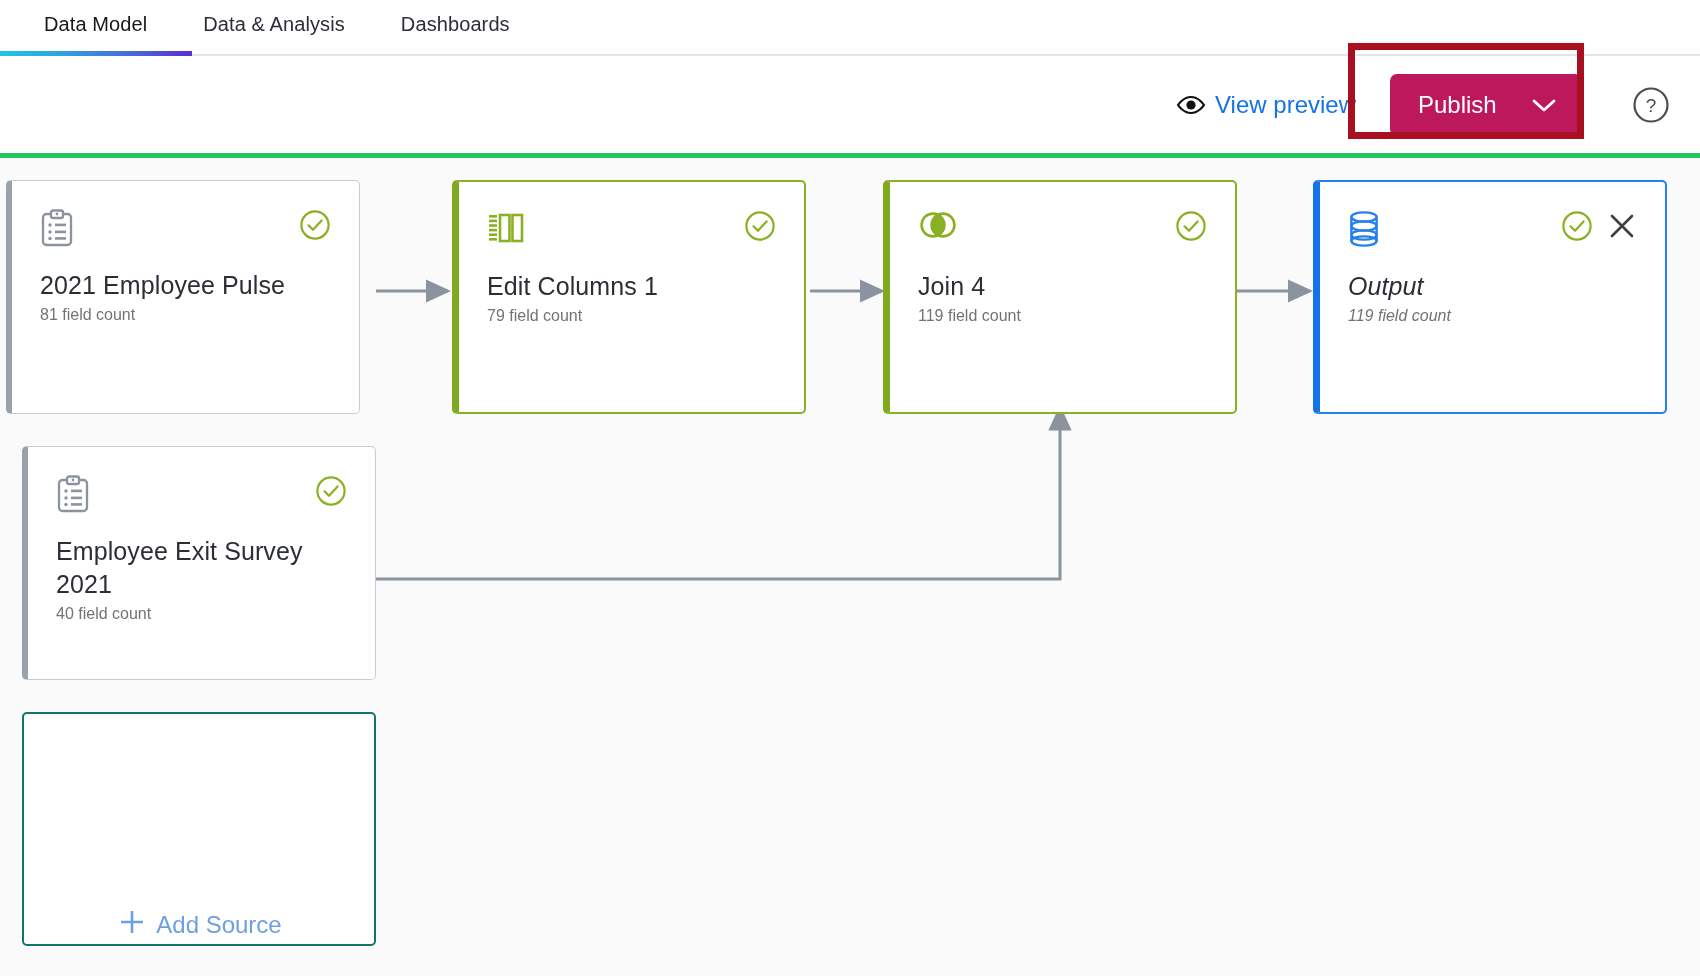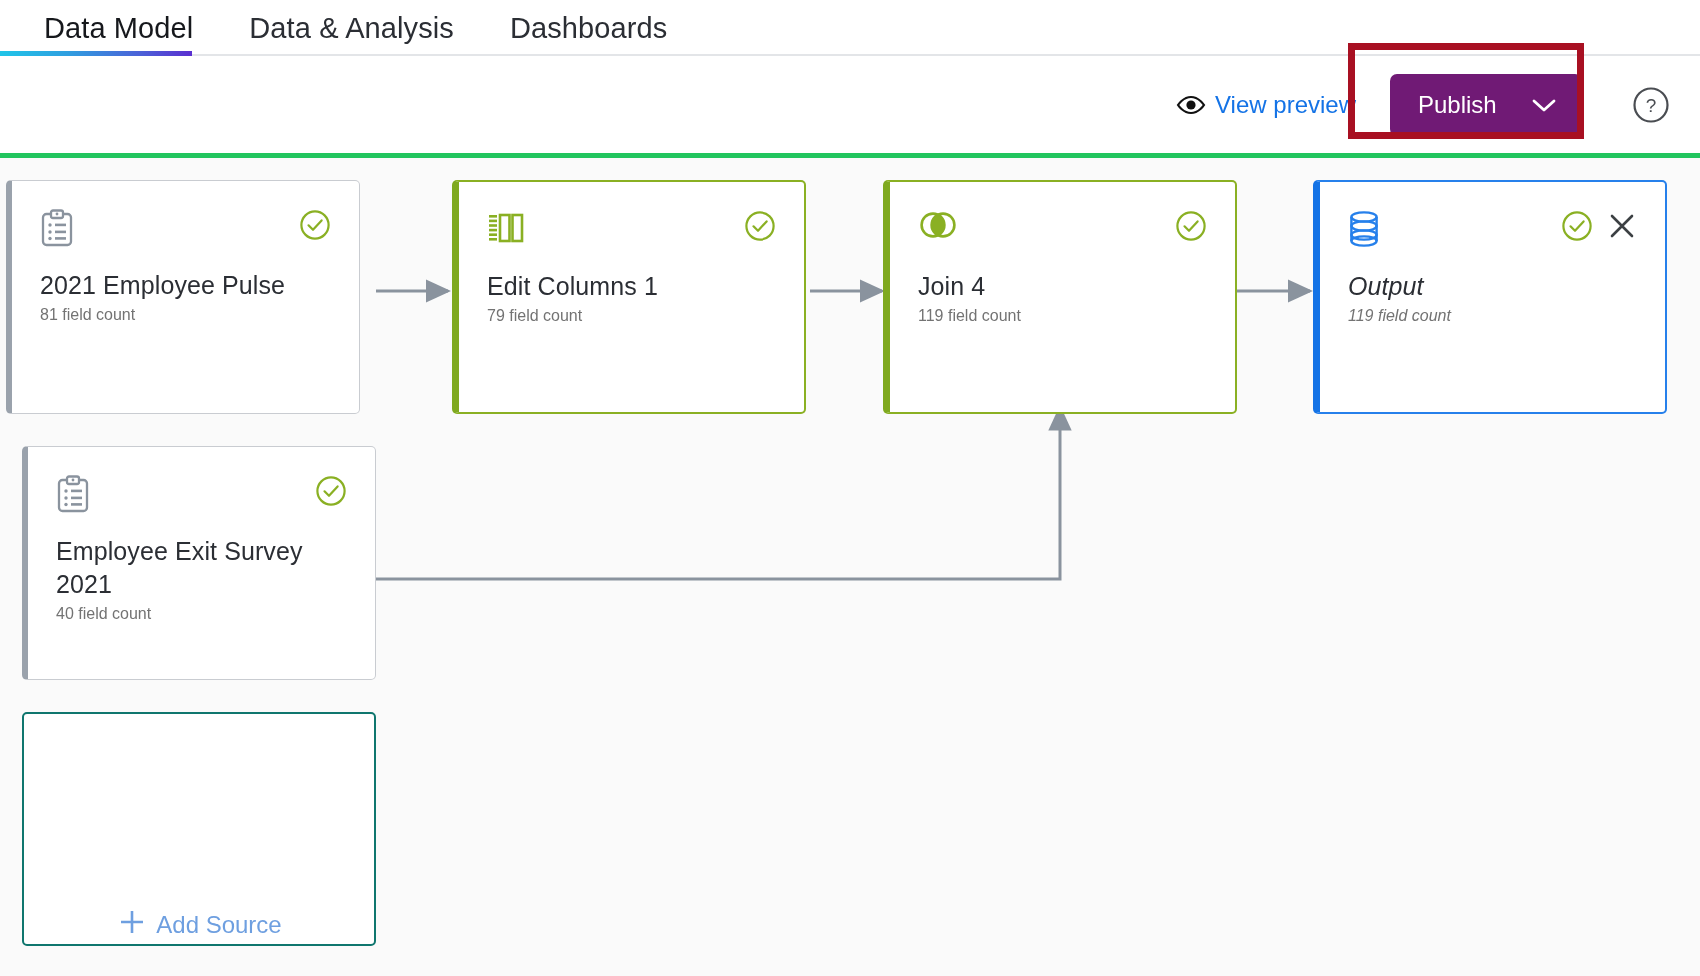--- a/index.html
+++ b/index.html
@@ -23,21 +23,21 @@
     position: relative;
     height: 56px;
     display: flex;
     align-items: flex-start;
     padding-left: 16px;
     background: #ffffff;
   }
 
   .tab {
     position: relative;
-    font-size: 29px;
+    font-size: 20px;
     line-height: 1;
     color: #2b2e34;
     padding: 14px 28px 16px 28px;
     cursor: pointer;
     white-space: nowrap;
     letter-spacing: .1px;
   }
 
   .tab.active { color: #16181c; }
 
@@ -93,21 +93,21 @@
     position: absolute;
     left: -42px;
     top: -31px;
     width: 236px;
     height: 96px;
     border: 7px solid #a81022;
     pointer-events: none;
   }
 
   .publish-btn {
-    background: #701a75;
+    background: #be185d;
     color: #ffffff;
     border: none;
     border-radius: 7px;
     height: 62px;
     width: 192px;
     font-size: 24px;
     font-family: inherit;
     display: flex;
     align-items: center;
     justify-content: space-between;

